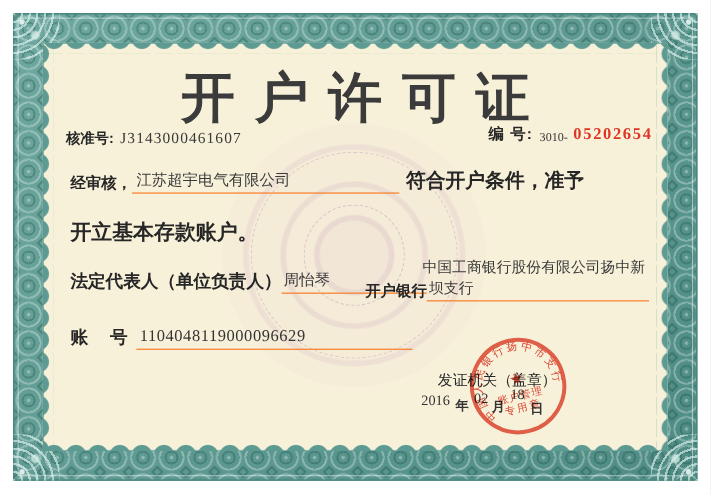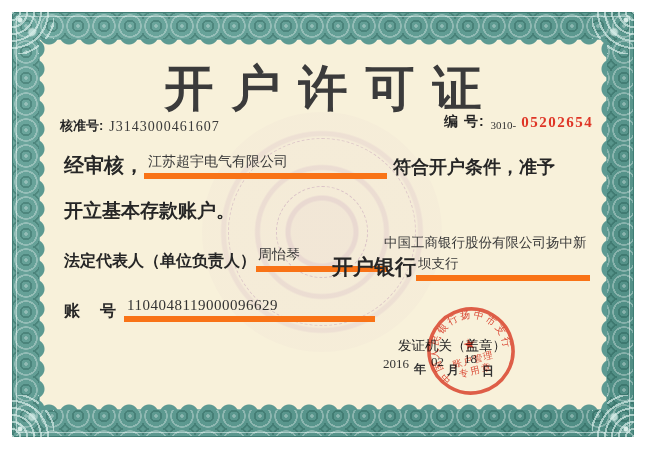--- a/index.html
+++ b/index.html
@@ -75,32 +75,32 @@
   }
   .row{position:absolute;display:flex;align-items:flex-end;}
   .approval{left:60px;top:117px;}
   .approval .lbl{font-size:13px;}
   .approval .val{font-size:14px;margin-left:6px;color:#3a3a3a;letter-spacing:1px;}
   .serial{left:444px;top:113px;}
   .serial .lbl{font-size:14px;letter-spacing:1px;}
   .serial .pre{font-size:11px;margin-left:6px;color:#333;}
   .serial .red{font-size:15px;font-weight:700;margin-left:5px;letter-spacing:1.5px;}
   .line1{left:64px;top:152px;width:552px;}
-  .line1 .lead{font-size:20px;}
-  .fill{border-bottom:6px solid #f97316;display:inline-block;}
+  .line1 .lead{font-size:14px;}
+  .fill{border-bottom:1px solid #f97316;display:inline-block;}
   .company{width:237px;font-size:14px;color:#3a3a3a;padding:0 2px 2px 4px;}
   .line1 .tail{font-size:18px;margin-left:6px;}
   .line2{position:absolute;left:64px;top:198px;font-size:19px;}
   .rep{left:64px;top:246px;}
   .rep .lbl{font-size:16px;}
   .rep-name{width:128px;font-size:14px;color:#3a3a3a;padding:0 2px 2px 2px;}
   .bank{position:absolute;left:332px;top:234px;width:258px;}
   .bank .l1{font-size:13.5px;color:#3a3a3a;margin-left:52px;white-space:nowrap;}
   .bank .l2{display:flex;align-items:flex-end;margin-top:1px;}
-  .bank .lbl{font-size:21px;white-space:nowrap;font-family:Liberation Mono, monospace;}
+  .bank .lbl{font-size:14px;white-space:nowrap;font-family:Liberation Mono, monospace;}
   .bank-l2-val{flex:1;font-size:13.5px;color:#3a3a3a;padding:0 0 2px 2px;}
   .acct{left:64px;top:297px;align-items:flex-end;}
   .acct .lbl{font-size:16px;letter-spacing:2px;}
   .acct-no{width:248px;font-size:15px;color:#333;margin-left:6px;padding:0 0 2px 3px;letter-spacing:.5px;}
   .issuer{position:absolute;left:398px;top:337px;font-size:13.5px;font-weight:400;color:#262626;}
   .dateline{position:absolute;left:383px;top:354px;font-size:13px;color:#333;}
   .dateline span{position:relative;display:inline-block;}
   .d-year{top:2px;}
   .d-yu{top:7px;margin-left:5px;font-weight:700;font-size:12px;}
   .d-month{top:0;margin-left:5px;}

